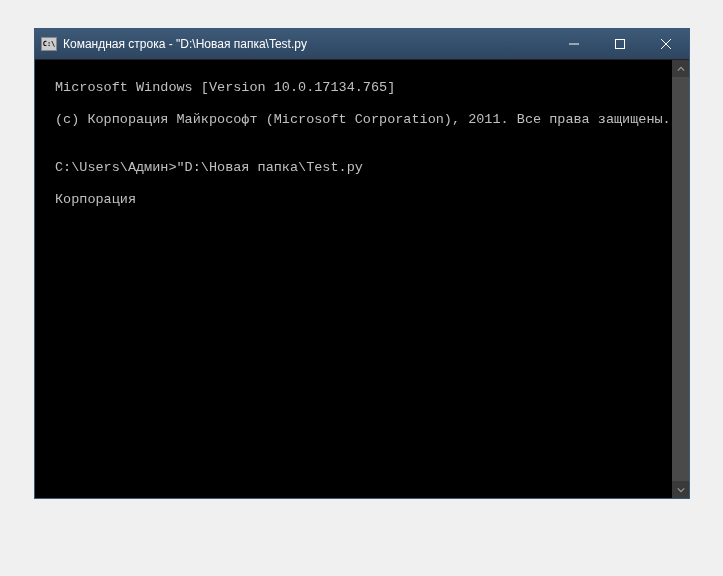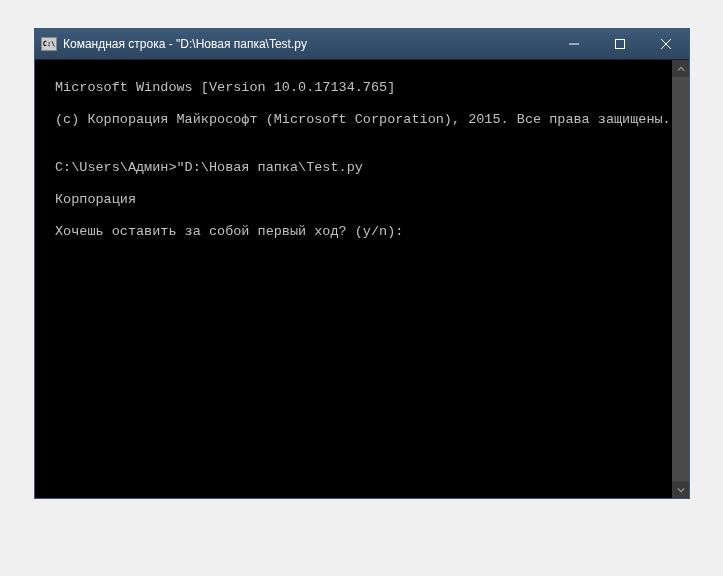--- a/index.html
+++ b/index.html
@@ -148,25 +148,24 @@
         <svg viewBox="0 0 10 10">
             <line x1="0" y1="0" x2="10" y2="10" stroke="#fff" stroke-width="1"></line>
             <line x1="10" y1="0" x2="0" y2="10" stroke="#fff" stroke-width="1"></line>
           </svg>
       </div>
     </div>
   </div>
   <div class="terminal-body">
     <div class="terminal-content">
 <span class="terminal-line">Microsoft Windows [Version 10.0.17134.765]</span>
-<span class="terminal-line">(c) Корпорация Майкрософт (Microsoft Corporation), 2015. Все права защищены.</span>
+<span class="terminal-line">(c) Корпорация Майкрософт (Microsoft Corporation), 2011. Все права защищены.</span>
 <span class="terminal-line"></span>
 <span class="terminal-line">C:\Users\Админ&gt;"D:\Новая папка\Test.py</span>
 <span class="terminal-line">Корпорация</span>
-<span class="terminal-line">Хочешь оставить за собой первый ход? (y/n):</span>
     </div>
     <div class="scrollbar">
       <div class="scroll-arrow">
         <svg viewBox="0 0 10 10">
             <path d="M1 7 L5 3 L9 7" fill="none" stroke="#999" stroke-width="1.5"></path>
           </svg>
       </div>
       <div class="scroll-track">
         <div class="scroll-thumb"></div>
       </div>

